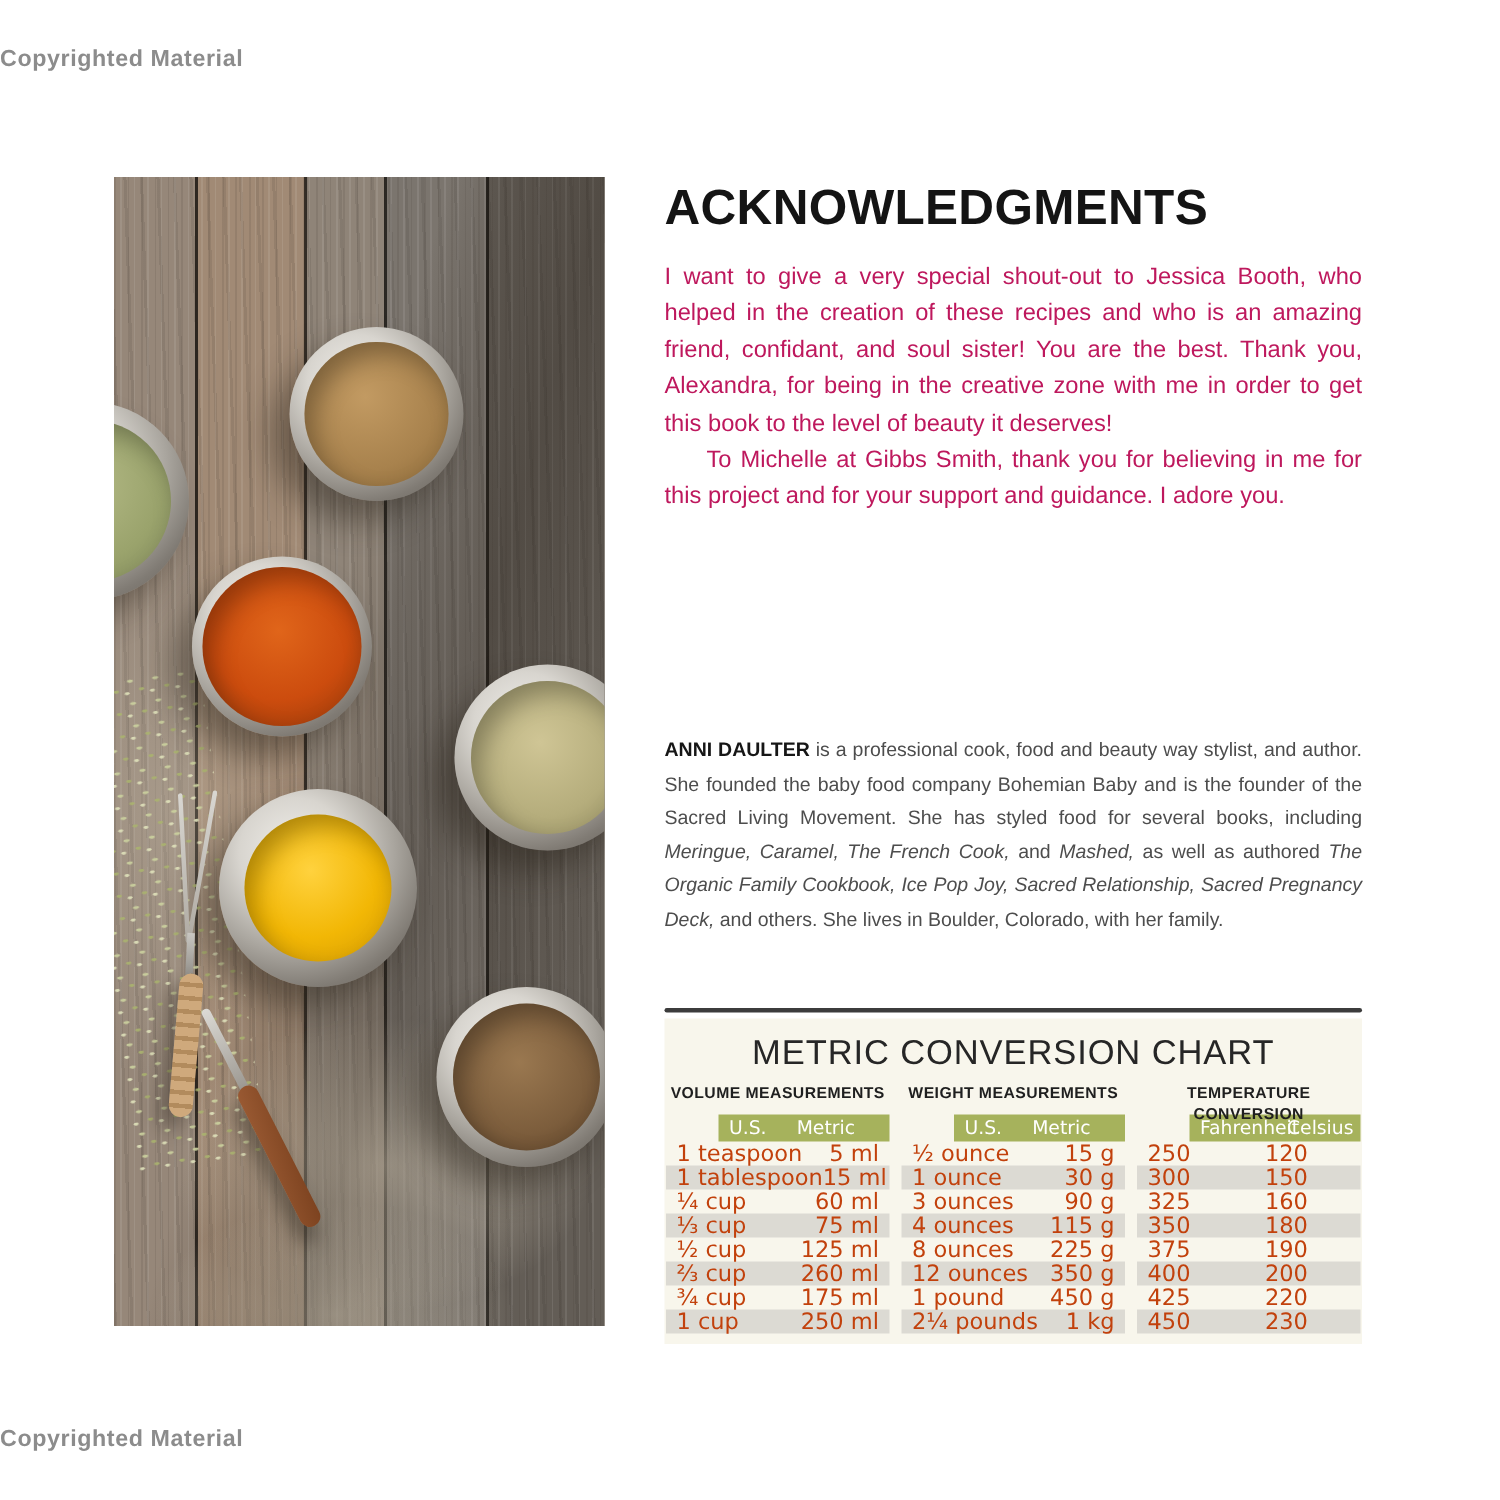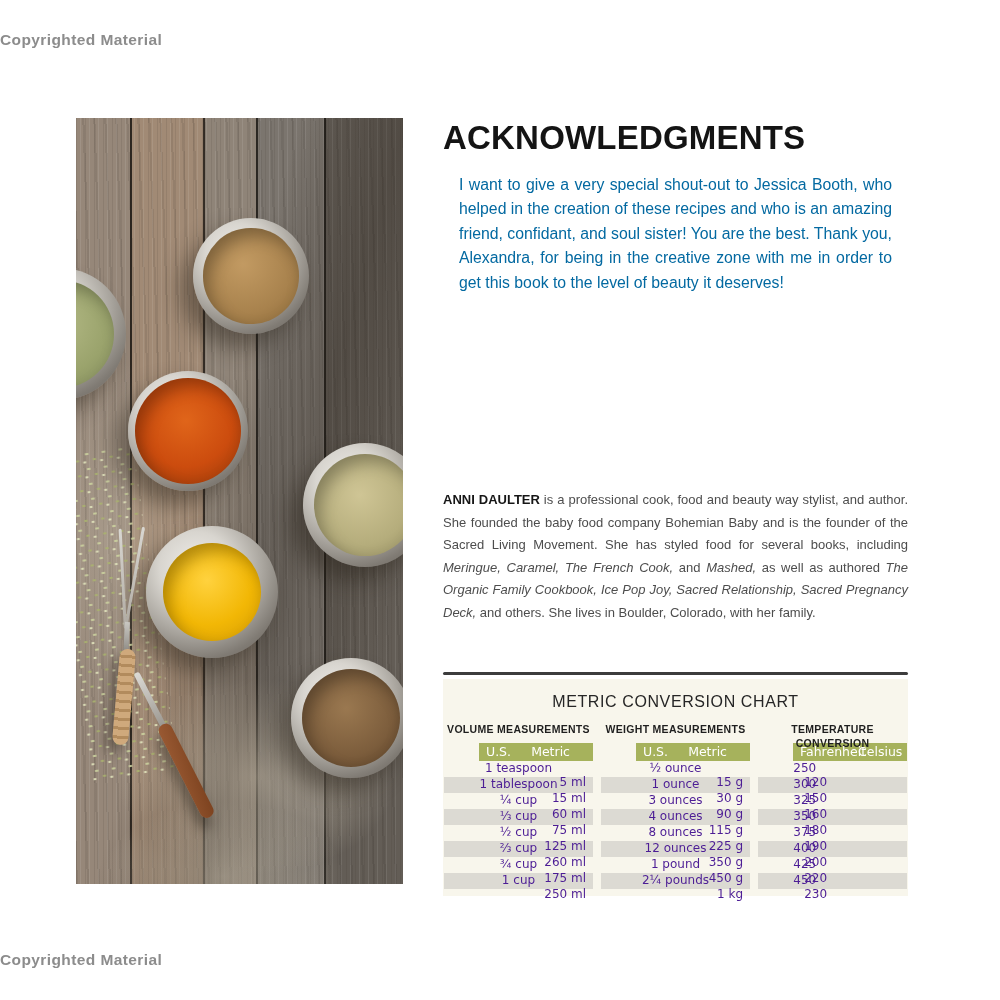--- a/index.html
+++ b/index.html
@@ -64,39 +64,39 @@
   .fork .grip{position:absolute;left:7px;top:123px;width:16px;height:96px;border-radius:8px;transform:rotate(2deg);
     background:repeating-linear-gradient(0deg,#cfa97c 0 6px,#b28b5d 6px 9px);box-shadow:-6px 8px 12px rgba(38,30,22,.4);}
   .knife{position:absolute;left:89px;top:546px;width:16px;height:162px;transform:rotate(-27deg);}
   .knife .blade{position:absolute;left:5px;top:0;width:6px;height:62px;background:linear-gradient(#dcdad5,#99958e);border-radius:3px;}
   .knife .handle{position:absolute;left:1px;top:58px;width:14px;height:104px;border-radius:7px;
     background:linear-gradient(100deg,#9a5a33,#7c421f);box-shadow:-7px 9px 12px rgba(38,30,22,.45);}
 
   
   .rightcol{position:absolute;left:443px;top:118px;width:465px;}
   h1.ack-title{margin:2px 0 0 0;font-size:33px;line-height:36px;letter-spacing:.2px;color:#141414;font-weight:800;}
-  .body-text{color:#0369a1;font-size:15.8px;line-height:24.4px;text-align:justify;margin:16px;}
+  .body-text{color:#be185d;font-size:15.8px;line-height:24.4px;text-align:justify;margin:0;}
   .para1{margin-top:17px;}
   .para2{text-indent:28px;}
   .bio{position:absolute;top:371px;left:0;width:465px;color:#4d4d4d;font-size:13px;line-height:22.6px;text-align:justify;}
   .bio .seg-bold{font-weight:700;color:#161616;}
   .bio .seg-italic{font-style:italic;}
 
   
   .chart{position:absolute;left:0;top:554px;width:465px;}
   .rule{height:2.5px;background:#3c3c3c;border-radius:2px;}
   .panel{margin-top:4px;height:217px;background:#f8f6ec;padding-top:6px;box-sizing:border-box;}
-  .chart-title{text-align:center;font-size:16px;line-height:27px;letter-spacing:.6px;color:#262626;margin-top:3px;}
+  .chart-title{text-align:center;font-size:23px;line-height:27px;letter-spacing:.6px;color:#262626;margin-top:3px;}
   .sections{display:flex;justify-content:space-between;margin-top:7px;padding:0 1px;}
   .section{width:149px;}
   .sec-h{font-size:10.5px;font-weight:700;letter-spacing:.3px;color:#1f1f1f;text-align:center;height:14px;line-height:14px;}
   .tbl{margin-top:7px;font-family:"DejaVu Sans","Liberation Sans",sans-serif;}
   .thead,.trow{display:flex;align-items:center;padding:0 7px;height:16px;box-sizing:border-box;}
   .thead{height:18px;background:#a6b25c;color:#ffffff;font-size:12.5px;margin-left:35px;}
-  .trow{color:#4c1d95;font-size:12px;flex-direction:column;}
+  .trow{color:#c2410c;font-size:15px;}
   .trow.shade{background:#dcdad3;}
   .c1{white-space:nowrap;}
   .c2{margin-left:auto;text-align:right;white-space:nowrap;}
   .rightv .thead .c2{padding-right:16px;}
   .leftv .c1{width:58%;}
   .leftv .c2{margin-left:0;text-align:left;width:42%;}
 </style>
 </head>
 <body>
 
@@ -130,20 +130,21 @@
   </div>
   <div class="knife">
     <div class="blade"></div>
     <div class="handle"></div>
   </div>
 </div>
 
 <div class="rightcol">
   <h1 class="ack-title">ACKNOWLEDGMENTS</h1>
   <p class="body-text para1">I want to give a very special shout-out to Jessica Booth, who helped in the creation of these recipes and who is an amazing friend, confidant, and soul sister! You are the best. Thank you, Alexandra, for being in the creative zone with me in order to get this book to the level of beauty it deserves!</p>
+  <p class="body-text para2">To Michelle at Gibbs Smith, thank you for believing in me for this project and for your support and guidance. I adore you.</p>
 
   <div class="bio"><span class="seg-bold">ANNI DAULTER</span><span> is a professional cook, food and beauty way stylist, and author. She founded the baby food company Bohemian Baby and is the founder of the Sacred Living Movement. She has styled food for several books, including </span><span class="seg-italic">Meringue, Caramel, The French Cook,</span><span> and </span><span class="seg-italic">Mashed,</span><span> as well as authored </span><span class="seg-italic">The Organic Family Cookbook, Ice Pop Joy, Sacred Relationship, Sacred Pregnancy Deck,</span><span> and others. She lives in Boulder, Colorado, with her family.</span></div>
 
   <div class="chart">
     <div class="rule"></div>
     <div class="panel">
       <div class="chart-title">METRIC CONVERSION CHART</div>
       <div class="sections">
         <div class="section">
           <div class="sec-h">VOLUME MEASUREMENTS</div>

